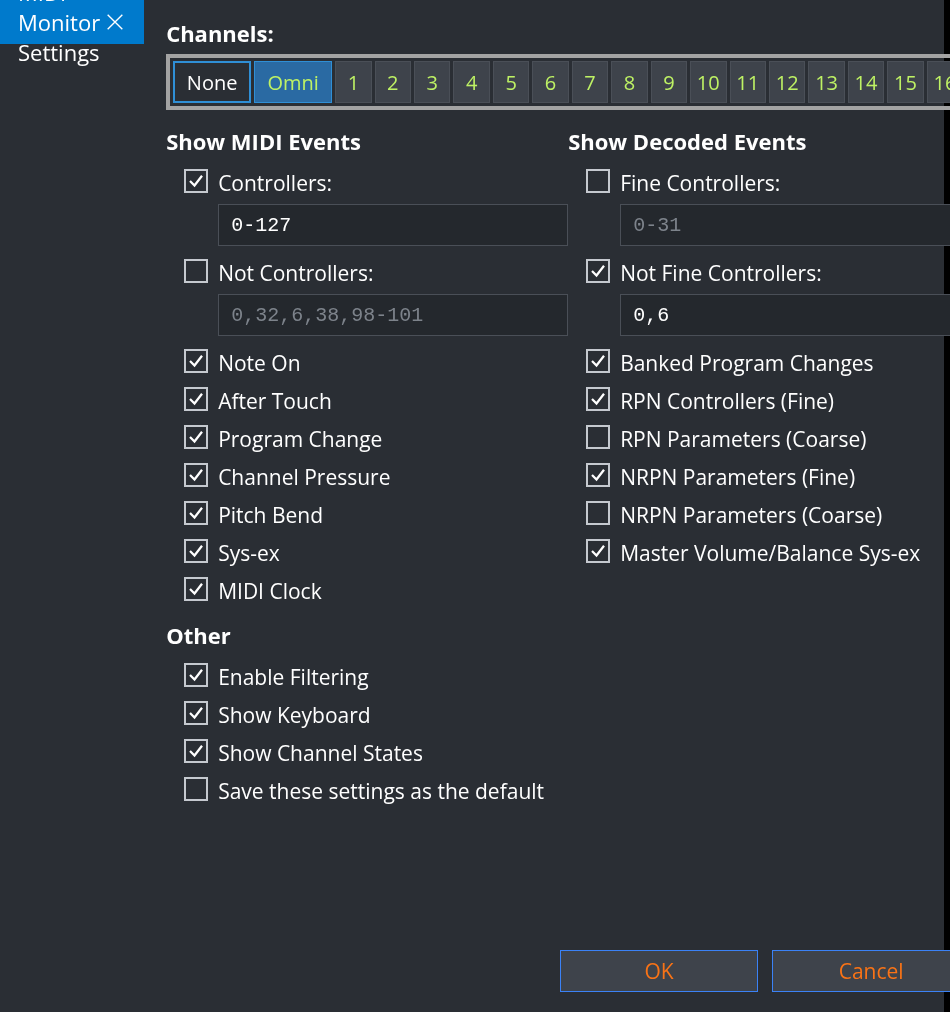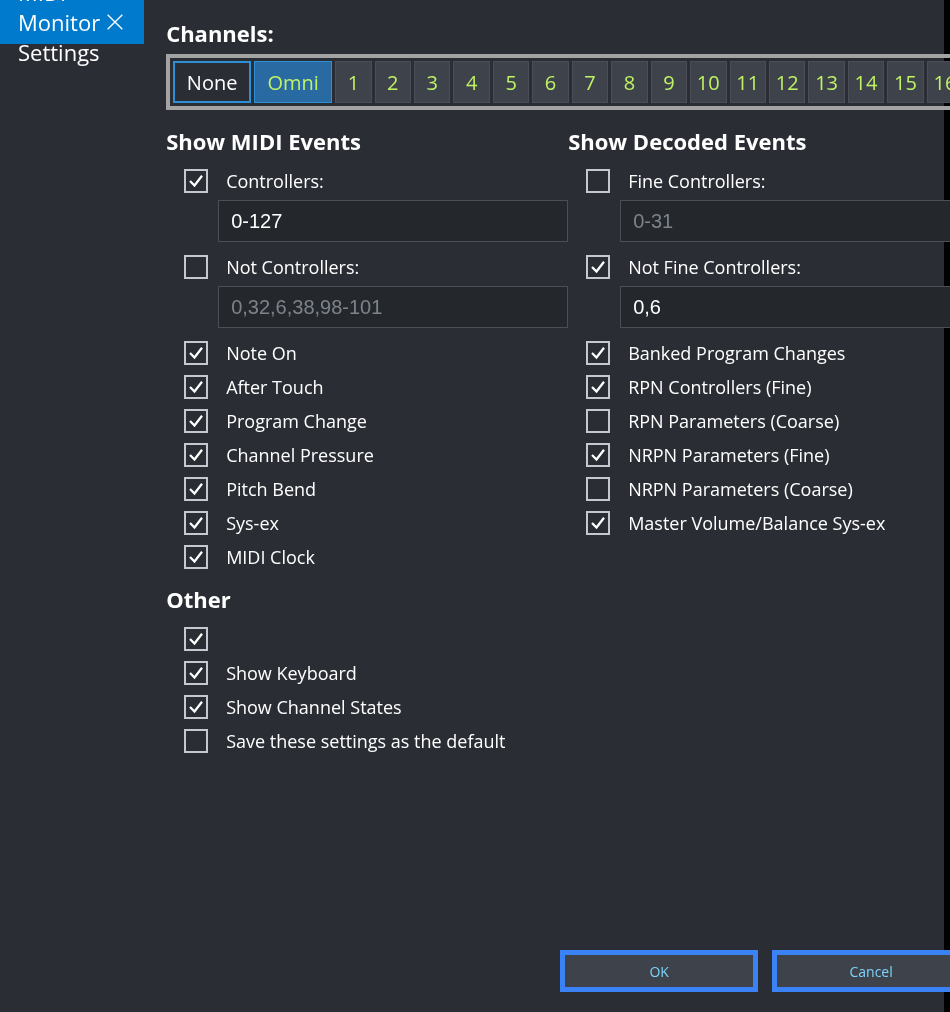--- a/index.html
+++ b/index.html
@@ -70,57 +70,58 @@
     gap: 0px;
   }
   .col { flex: 1; }
   .col-title {
     font-weight: 700;
     font-size: 22px;
     margin: 2px 0 8px 0;
   }
   .row {
     display: flex; align-items: flex-start;
-    gap: 18px;
+    gap: 10px;
     padding: 5px 0 5px 18px;
-    font-size: 18px;
+    font-size: 21px;
   }
   .cb {
     width: 24px; height: 24px;
     border: 2px solid #c5c9cf;
     background: transparent;
     display: inline-flex; align-items: center; justify-content: center;
     flex-shrink: 0;
     cursor: pointer;
   }
   .cb.checked svg { display: block; }
   .cb svg { display: none; width: 18px; height: 18px; }
   .text-input {
     margin: 2px 0 8px 52px;
     width: 350px; height: 42px;
     background: #24282d;
     border: 1px solid #4a4f57;
     color: #ffffff;
     font-size: 20px;
     padding: 0 12px;
     outline: none;
+    font-family: Liberation Mono, monospace;
   }
   .text-input::placeholder { color: #7d838b; }
   .text-input:disabled { color: #7d838b; }
   .footer {
     position: absolute;
     right: 22px; bottom: 20px;
     display: flex; gap: 14px;
   }
   .dlg-btn {
     width: 198px; height: 42px;
     background: #3e434b;
-    border: 5px solid #3b82f6;
-    color: #7dd3fc;
-    font-size: 14px;
+    border: 1px solid #3b82f6;
+    color: #f97316;
+    font-size: 21px;
     cursor: pointer;
     display:flex; align-items:center; justify-content:center;
   }
   .other-section { margin-top: 10px; }
 </style>
 </head>
 <body>
 
 <div class="window">
   <div class="titlebar">
@@ -298,20 +299,21 @@
     </div>
 
     <div class="other-section">
       <div class="col-title">Other</div>
       <div class="row">
           <span class="cb checked">
             <svg viewBox="0 0 24 24">
               <path d="M4 12 L10 18 L20 5" stroke="#fff" stroke-width="3" fill="none"></path>
             </svg>
           </span>
+          <span>Enable Filtering</span>
         </div>
       <div class="row">
           <span class="cb checked">
             <svg viewBox="0 0 24 24">
               <path d="M4 12 L10 18 L20 5" stroke="#fff" stroke-width="3" fill="none"></path>
             </svg>
           </span>
           <span>Show Keyboard</span>
         </div>
       <div class="row">

